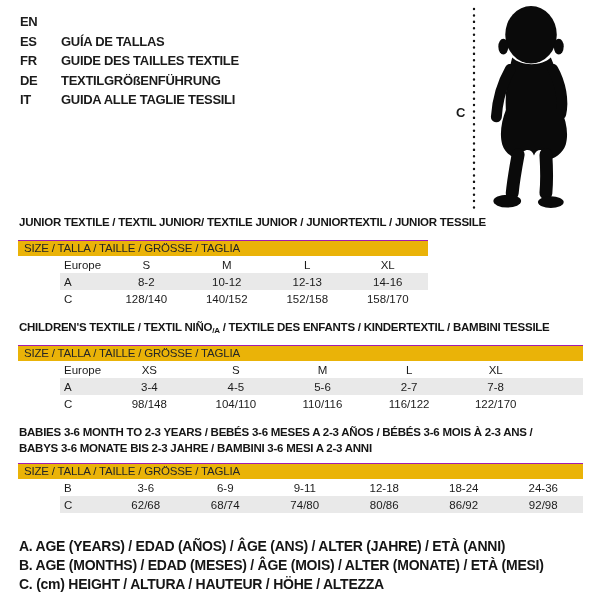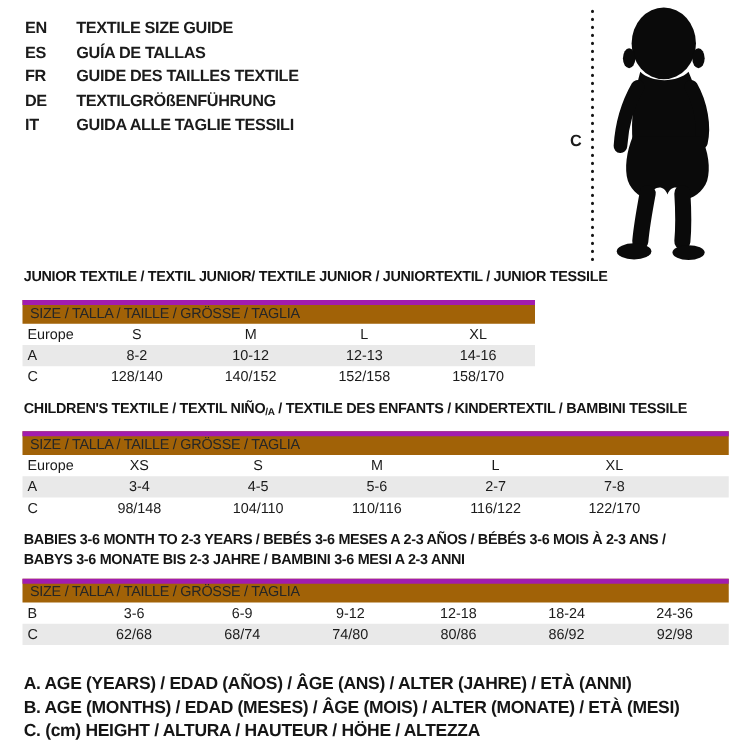--- a/index.html
+++ b/index.html
@@ -20,40 +20,39 @@
   .dotline-svg { left:471px; top:7px; }
   .baby-svg { left:484px; top:4px; }
 
   
   .sec-title { font-weight:700; font-size:11.5px; letter-spacing:-0.25px;
                white-space:nowrap; color:#151515; }
   .sec-title .subA { font-size:8px; vertical-align:-2px; }
 
   
   .size-table { font-size:11.5px; }
-  .size-bar { background:#a16207; border-top:4px solid #a21caf; height:15px;
+  .size-bar { background:#eab308; border-top:1px solid #a21caf; height:15px;
               line-height:15px; padding-left:6px; color:#262626;
               letter-spacing:-0.2px; white-space:nowrap; }
-  .trow { display:flex; height:17px; align-items:center; }
+  .trow { display:flex; height:17px; align-items:center;margin-left:42px; }
   .trow.shade { background:#e9e9e9; }
   .tlabel { width:42px; flex:0 0 42px; padding-left:4px; }
   .tcell { flex:1 1 0; text-align:center; }
   .tspacer { flex:0 0 44px; }
 
   
   .foot-line { font-weight:700; font-size:14px; height:18.8px;
                letter-spacing:-0.25px; white-space:nowrap; color:#151515; }
 </style>
 </head>
 <body>
 
 <div class="abs lang-block">
   <div class="lang-row">
     <span class="lang-code">EN</span>
-    <span class="lang-label">TEXTILE SIZE GUIDE</span>
   </div>
   <div class="lang-row">
     <span class="lang-code">ES</span>
     <span class="lang-label">GUÍA DE TALLAS</span>
   </div>
   <div class="lang-row">
     <span class="lang-code">FR</span>
     <span class="lang-label">GUIDE DES TAILLES TEXTILE</span>
   </div>
   <div class="lang-row">
@@ -150,21 +149,21 @@
 
 <div class="abs sec-title" style="left:19px; top:426px;">BABIES 3-6 MONTH TO 2-3 YEARS / BEBÉS 3-6 MESES A 2-3 AÑOS / BÉBÉS 3-6 MOIS À 2-3 ANS /</div>
 <div class="abs sec-title" style="left:19px; top:442px;">BABYS 3-6 MONATE BIS 2-3 JAHRE / BAMBINI 3-6 MESI A 2-3 ANNI</div>
 
 <div class="abs size-table" style="left:18px; top:463px; width:565px;">
   <div class="size-bar">SIZE / TALLA / TAILLE / GRÖSSE / TAGLIA</div>
   <div class="trow">
     <div class="tlabel">B</div>
     <div class="tcell">3-6</div>
     <div class="tcell">6-9</div>
-    <div class="tcell">9-12</div>
+    <div class="tcell">9-11</div>
     <div class="tcell">12-18</div>
     <div class="tcell">18-24</div>
     <div class="tcell">24-36</div>
   </div>
   <div class="trow shade">
     <div class="tlabel">C</div>
     <div class="tcell">62/68</div>
     <div class="tcell">68/74</div>
     <div class="tcell">74/80</div>
     <div class="tcell">80/86</div>

